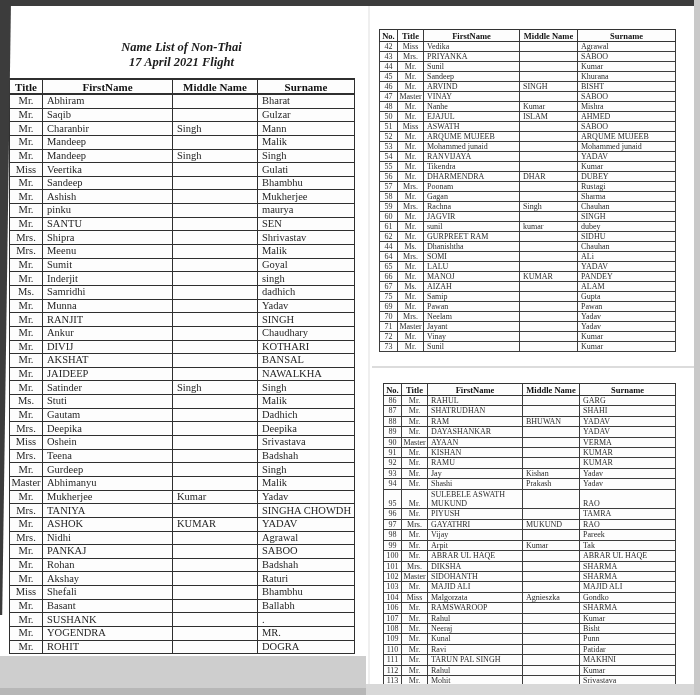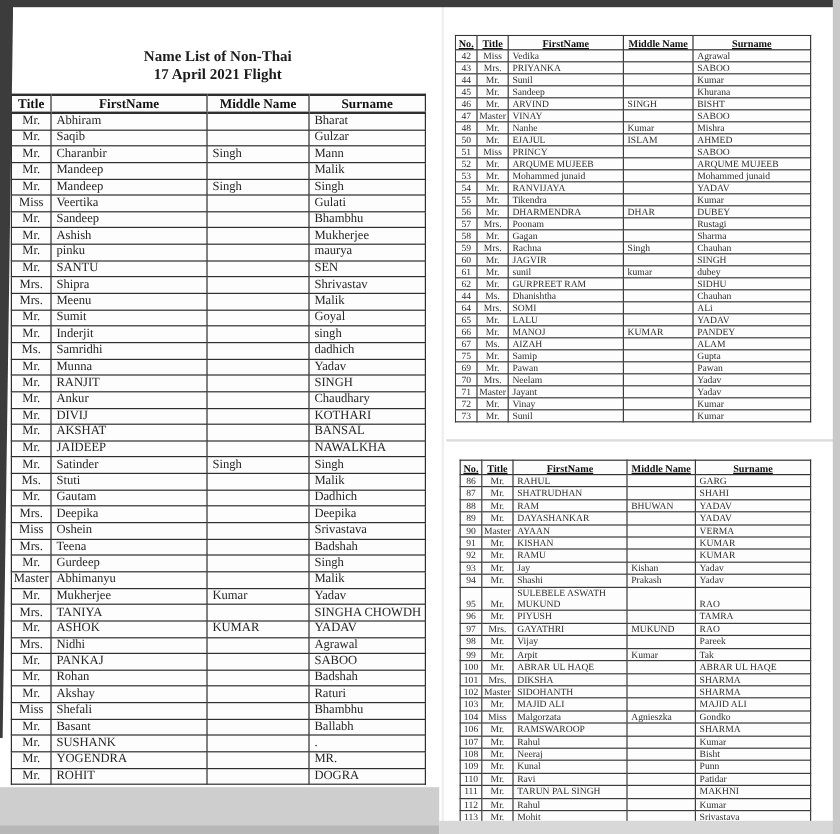--- a/index.html
+++ b/index.html
@@ -3,21 +3,21 @@
 <meta charset="utf-8">
 <style>
   html,body{margin:0;padding:0;background:#ffffff;}
   .page{
     position:relative;width:700px;height:695px;background:#ffffff;overflow:hidden;
     font-family:"Liberation Serif", serif;color:#2a2a2a;
   }
   
   .doc-title{
     position:absolute;left:9px;top:40px;width:345px;text-align:center;
-    font-weight:bold;font-size:12.5px;line-height:15px;color:#1c1c1c;
+    font-weight:bold;font-size:12.5px;line-height:15px;color:#1c1c1c;font-style:italic;
   }
   table.ltable{
     position:absolute;left:9px;top:78px;width:345px;
     border-collapse:collapse;table-layout:fixed;background:#fdfdfd;
   }
   table.ltable th{
     border:1px solid #2f2f2f;border-bottom:2px solid #2f2f2f;border-top:2px solid #2f2f2f;
     font-size:11px;font-weight:bold;height:13px;padding:0 3px;text-align:center;color:#111;
   }
   table.ltable td{
@@ -25,21 +25,21 @@
     padding:0 4px;white-space:pre;overflow:hidden;color:#262626;
   }
   table.ltable td:first-child{text-align:center;padding:0 1px;}
   
   .rt-clip{position:absolute;left:379px;top:29px;width:302px;height:330px;overflow:hidden;}
   table.rtable{
     border-collapse:collapse;table-layout:fixed;background:#fdfdfd;
   }
   table.rtable th{
     border:1px solid #383838;border-top:1.5px solid #333;border-bottom:1.5px solid #333;
-    font-size:8.5px;font-weight:bold;height:11px;padding:0 2px;text-align:center;color:#111;text-decoration:underline;
+    font-size:8.5px;font-weight:bold;height:11px;padding:0 2px;text-align:center;color:#111;
   }
   table.rtable td{
     border:1px solid #3d3d3d;font-size:8px;padding:0 3px;
     white-space:pre;overflow:hidden;vertical-align:bottom;color:#2d2d2d;
   }
   table.rtable td:nth-child(1),table.rtable td:nth-child(2){text-align:center;padding:0 1px;}
   table.t-top{width:296px;}
   table.t-top td{height:9px;line-height:9px;}
   table.t-bottom{position:absolute;left:383px;top:383px;width:292px;}
   table.t-bottom td{height:8.4px;line-height:9.4px;}
@@ -400,21 +400,21 @@
           <tr>
             <td>50</td>
             <td>Mr.</td>
             <td>EJAJUL</td>
             <td>ISLAM</td>
             <td>AHMED</td>
           </tr>
           <tr>
             <td>51</td>
             <td>Miss</td>
-            <td>PRINCY</td>
+            <td>ASWATH</td>
             <td></td>
             <td>SABOO</td>
           </tr>
           <tr>
             <td>52</td>
             <td>Mr.</td>
             <td>ARQUME MUJEEB</td>
             <td></td>
             <td>ARQUME MUJEEB</td>
           </tr>

